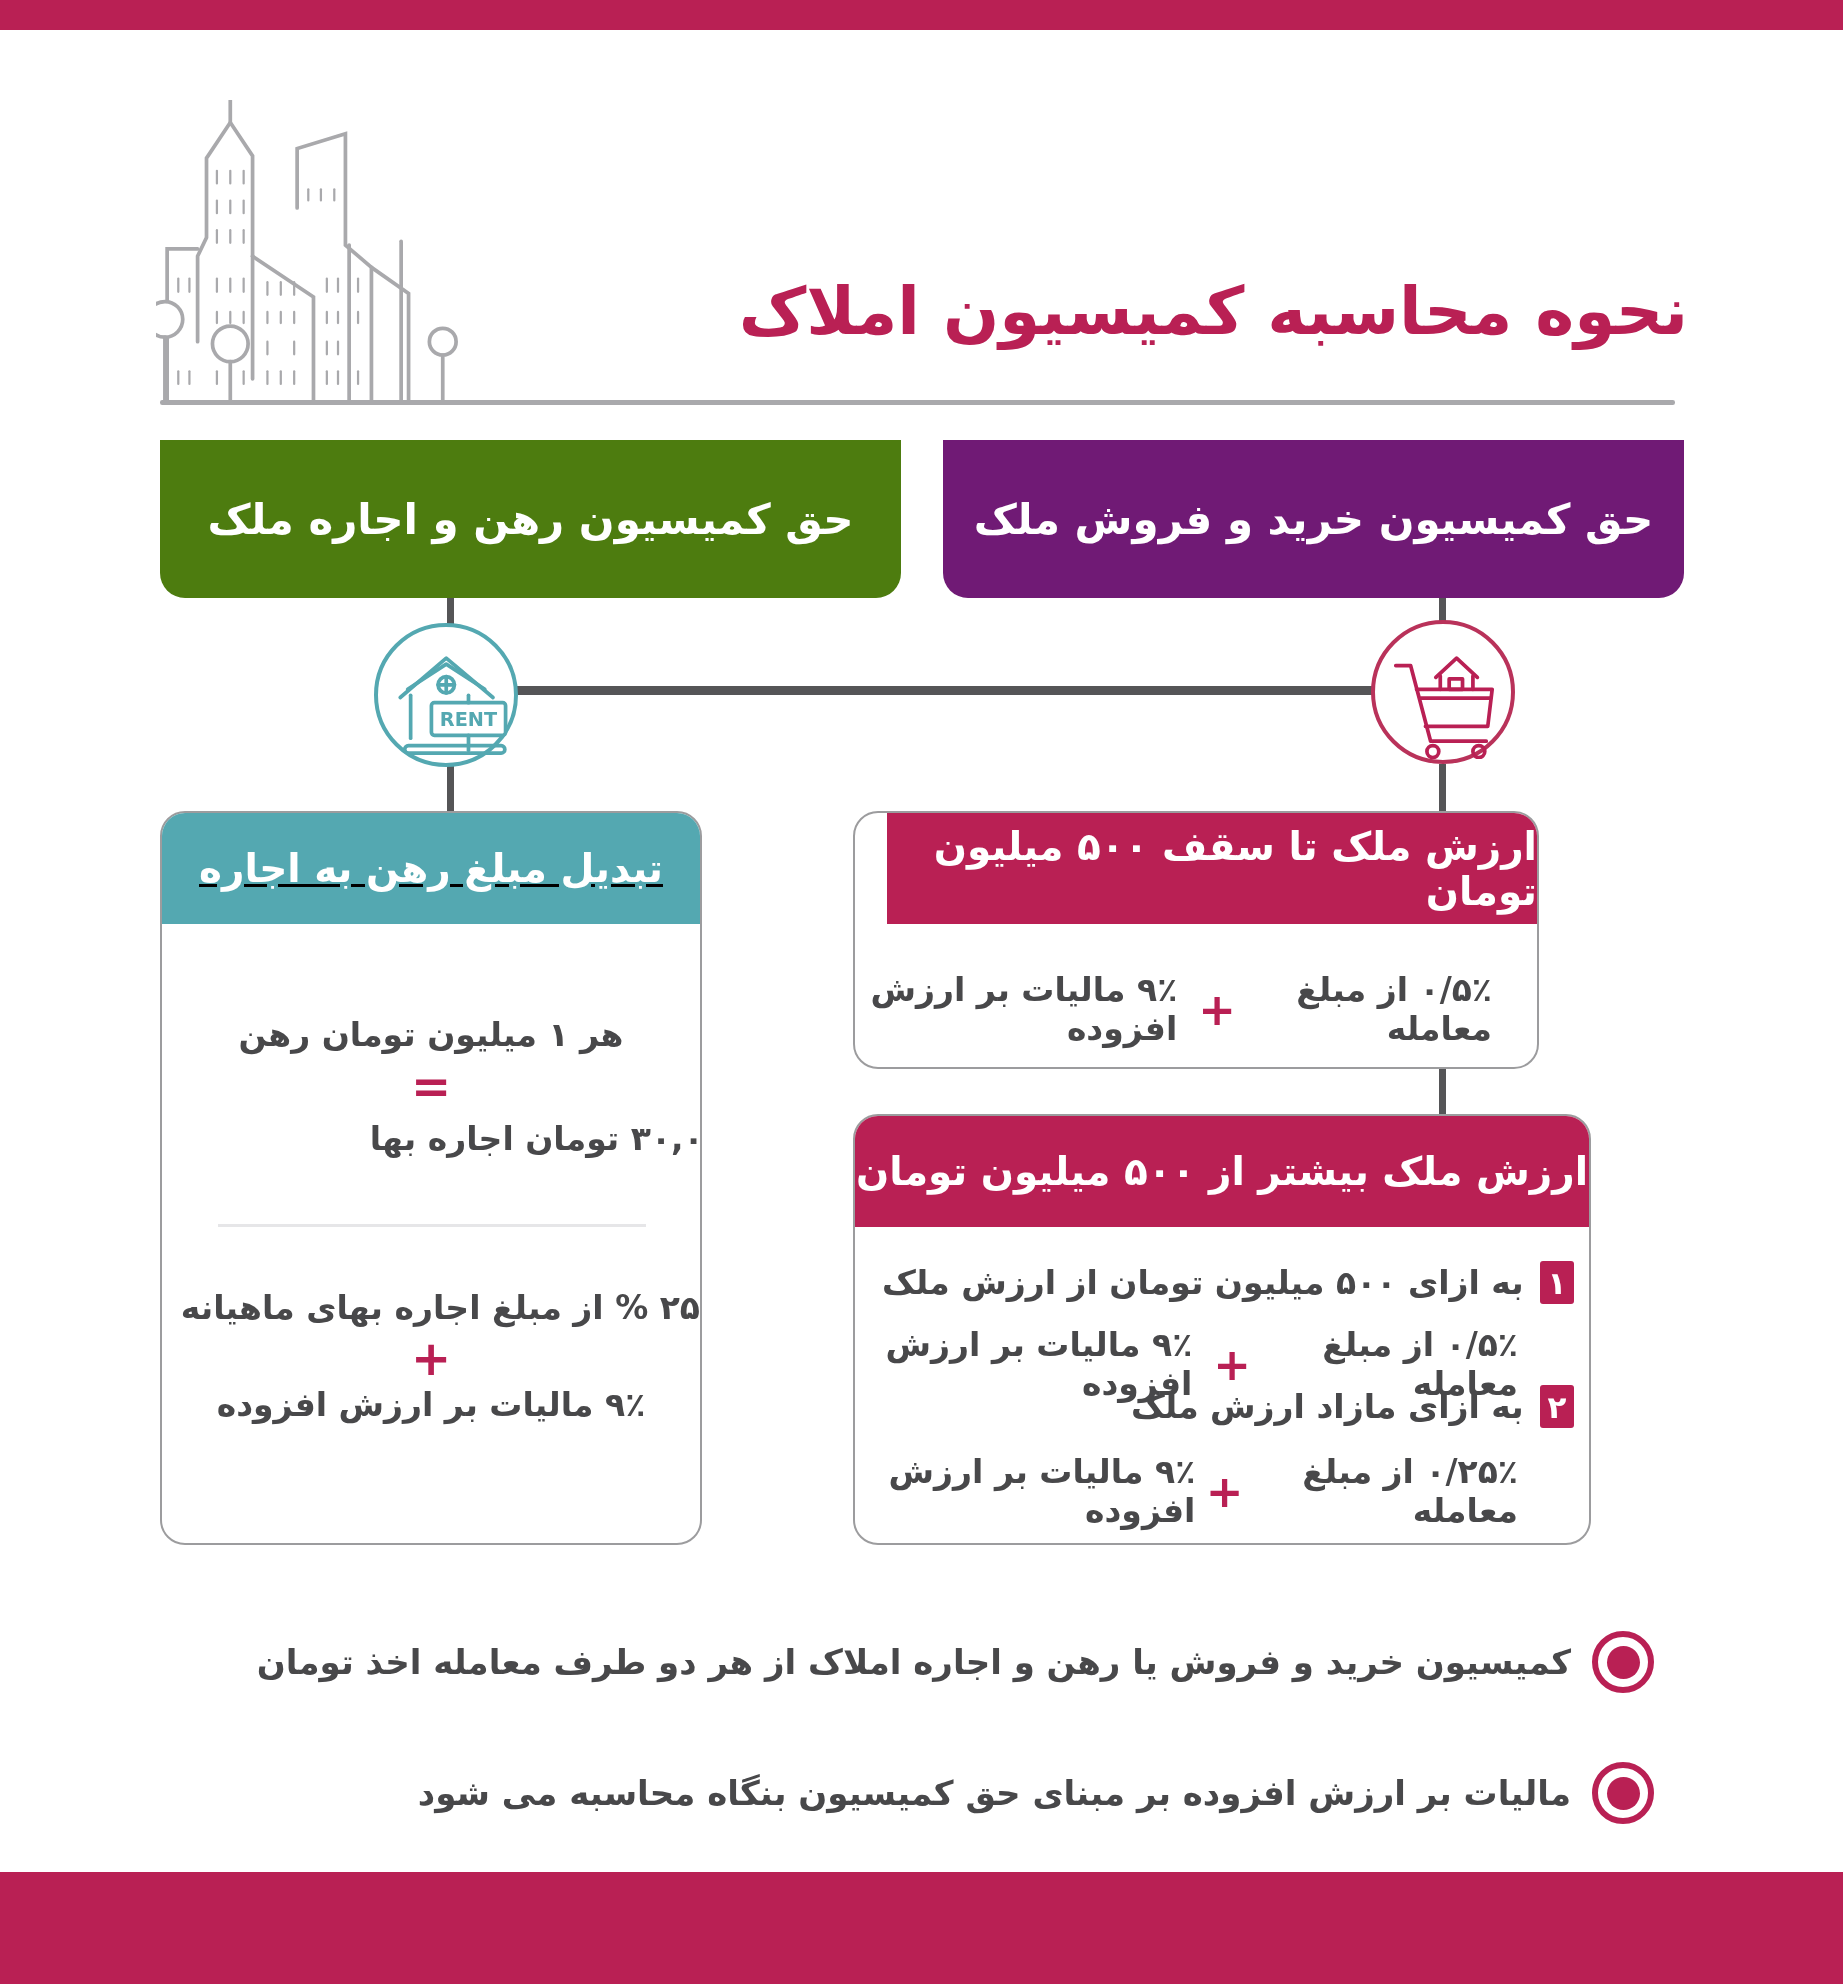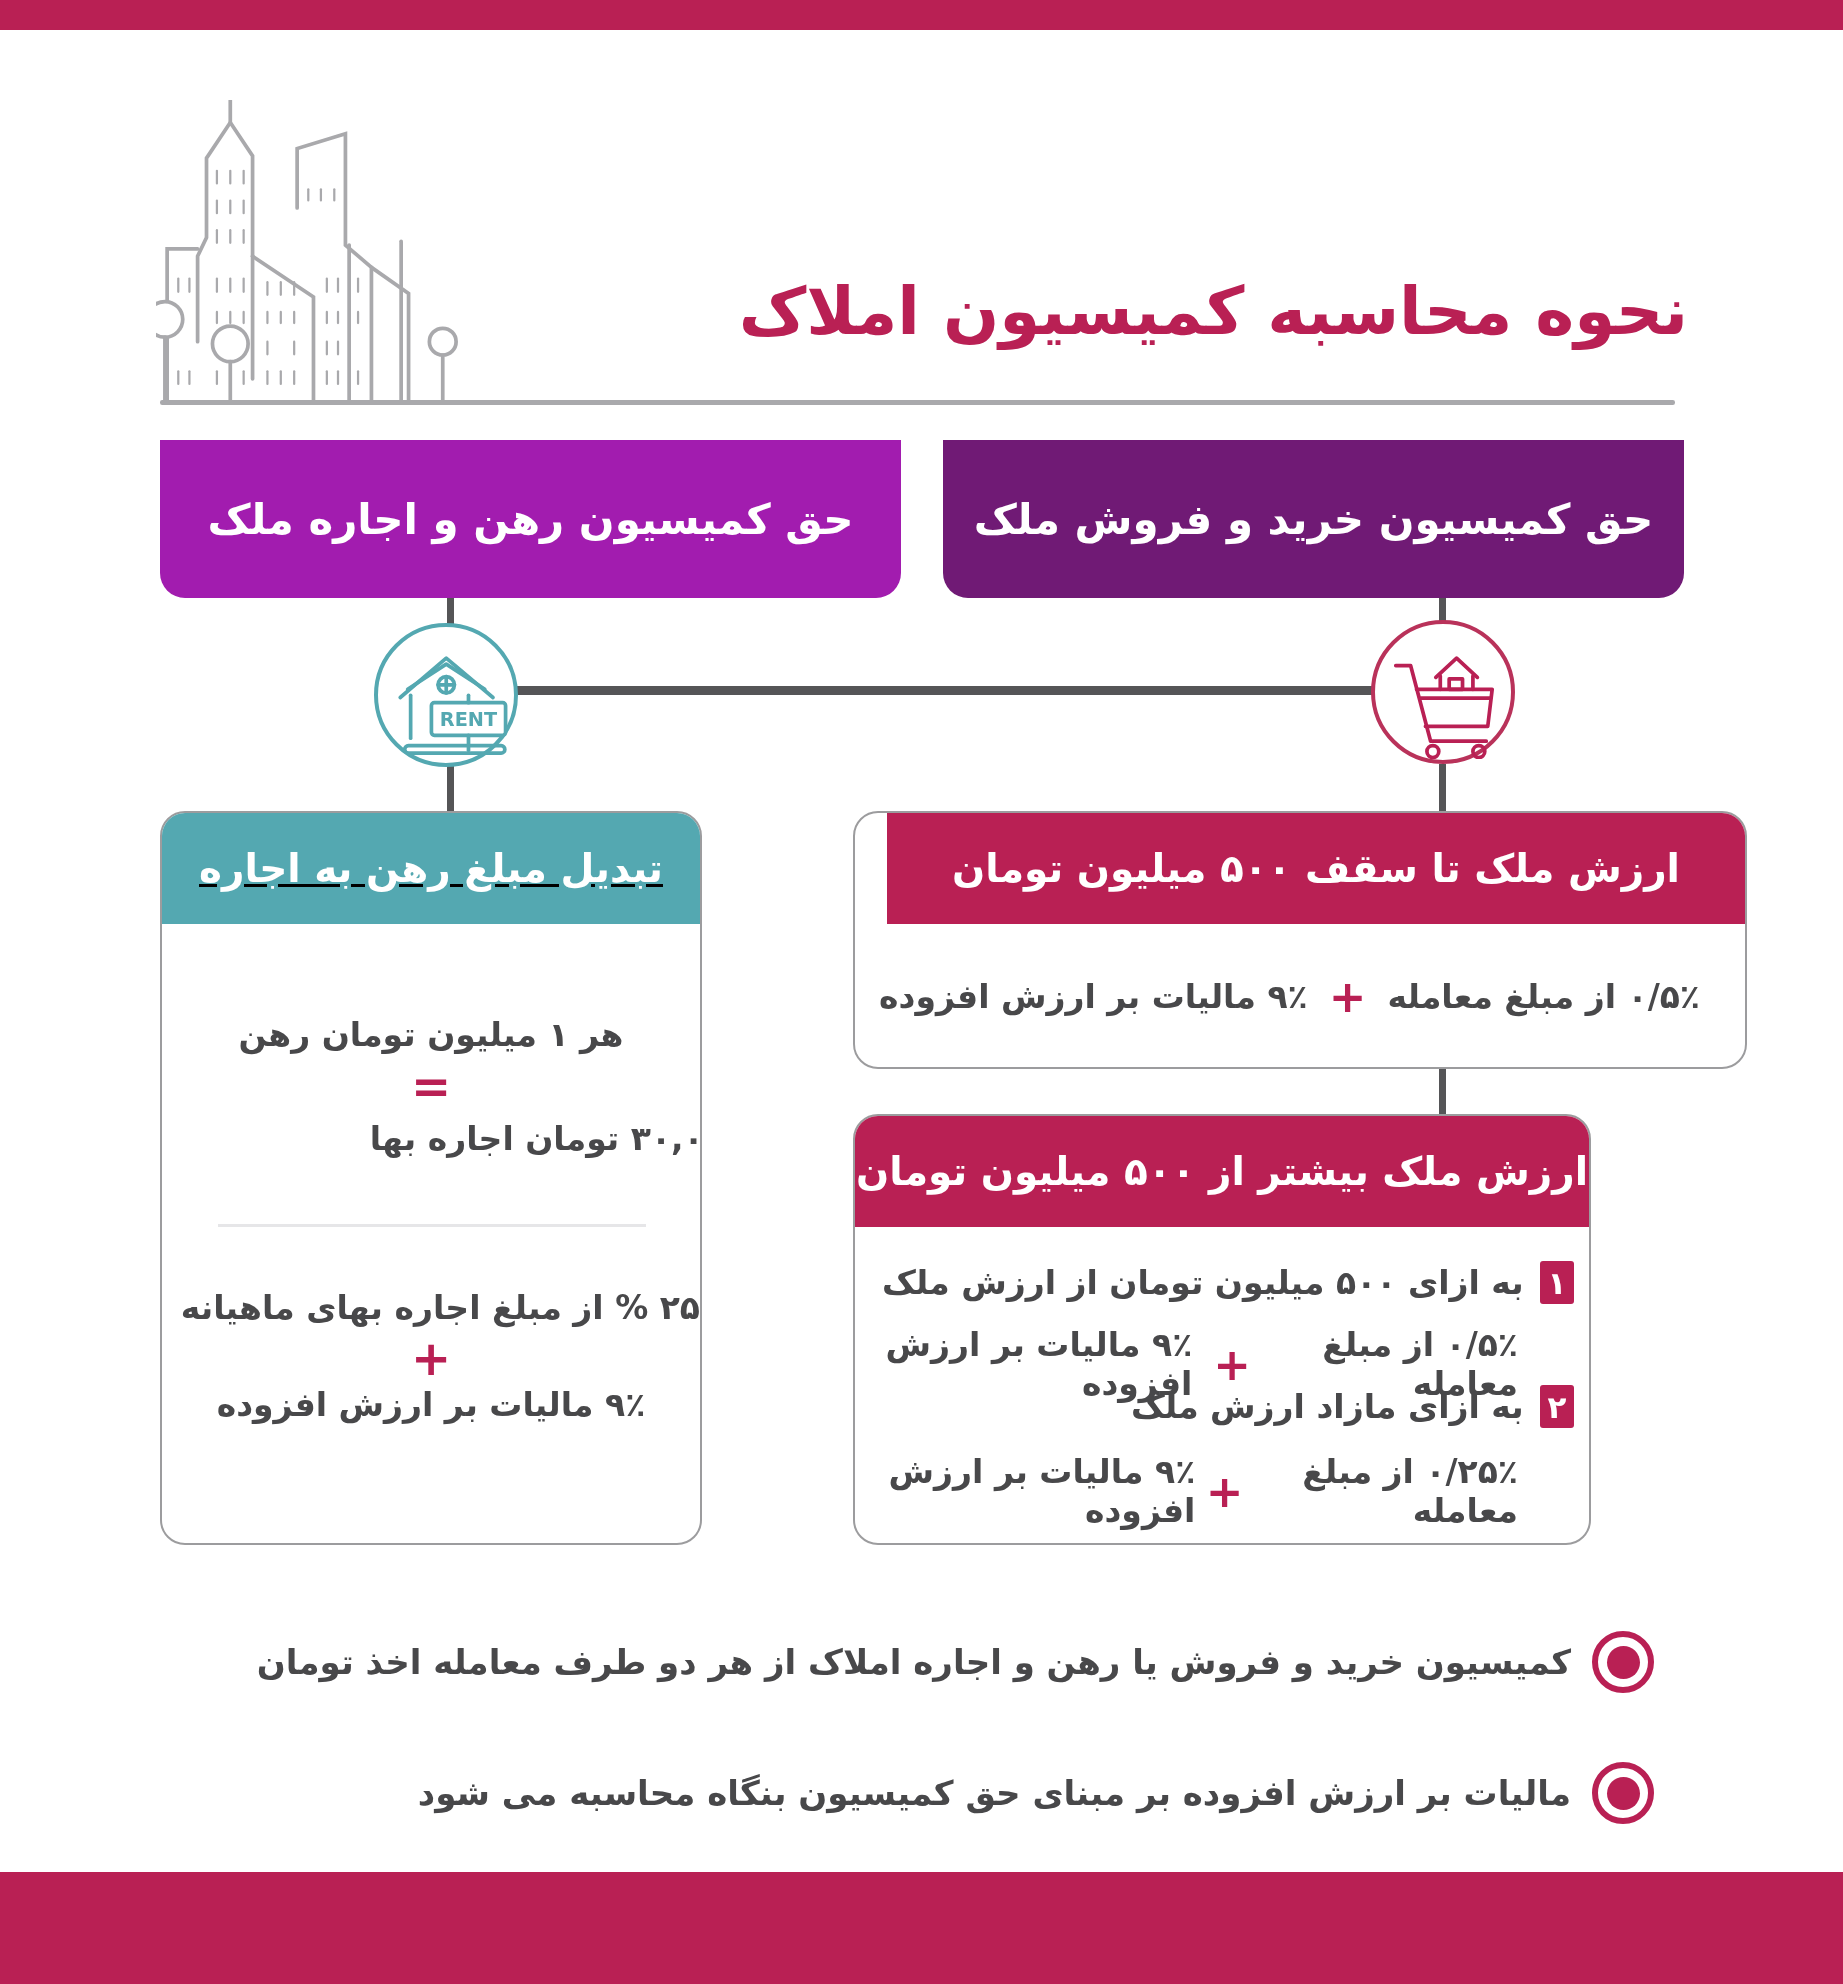--- a/index.html
+++ b/index.html
@@ -4,35 +4,35 @@
 <style>
   html,body{margin:0;padding:0;}
   body{width:1844px;height:1985px;background:#ffffff;position:relative;overflow:hidden;font-family:"DejaVu Sans",sans-serif;direction:ltr;}
   .abs{position:absolute;}
   .band-top{left:0;top:0;width:1844px;height:30px;background:#b92054;}
   .band-bottom{left:0;top:1872px;width:1844px;height:113px;background:#b92054;}
   .city{left:156px;top:100px;width:312px;height:305px;}
   .title{right:156px;top:271px;width:1114px;text-align:right;direction:rtl;font-size:66px;font-weight:bold;color:#b92054;line-height:82px;}
   .title-rule{left:160px;top:400px;width:1515px;height:4.5px;background:#a9a9ac;border-radius:2.2px;}
   .hdr-box{top:440px;height:158px;border-radius:0 0 25px 25px;display:flex;align-items:center;justify-content:center;color:#fff;font-size:42px;font-weight:bold;direction:rtl;}
-  .hdr-rent{left:160px;width:741px;background:#a21caf;}
+  .hdr-rent{left:160px;width:741px;background:#4d7c0f;}
   .hdr-buy{left:943px;width:741px;background:#701a75;}
   .vline{background:#555557;width:7.4px;}
   .hline{background:#555557;height:9px;}
   .icon-circle{width:144px;height:144px;border-radius:50%;background:#fff;box-sizing:border-box;}
   .ic-rent{left:374px;top:623px;border:4.5px solid #54a8b1;}
   .ic-buy{left:1371px;top:620px;border:4.5px solid #b9325a;}
   .card{box-sizing:border-box;border:2.2px solid #9c9c9e;border-radius:25px;background:#fff;overflow:hidden;}
   .card-head{color:#fff;font-weight:bold;font-size:39px;display:flex;align-items:center;justify-content:center;direction:rtl;}
   .teal{background:#54a8b1;}
   .crimson{background:#b92054;}
   .txt{color:#48484a;font-weight:bold;direction:rtl;font-size:33px;}
   .plus{color:#b92054;font-weight:bold;}
   .rent-card{left:160px;top:811px;width:542px;height:734px;text-decoration:underline;}
-  .sale-card1{left:853px;top:811px;width:894px;height:258px;padding-left:32px;}
+  .sale-card1{left:853px;top:811px;width:686px;height:258px;padding-left:32px;}
   .sale-card2{left:853px;top:1114px;width:738px;height:431px;}
   .num-badge{width:34px;height:43px;background:#b92054;color:#fff;border-radius:3px;display:flex;align-items:center;justify-content:center;font-size:31px;font-weight:bold;}
   .bullet{width:62px;height:62px;border-radius:50%;border:6.7px solid #b92054;box-sizing:border-box;display:flex;align-items:center;justify-content:center;background:#fff;}
   .bullet-dot{width:33px;height:33px;border-radius:50%;background:#b92054;}
   .note{color:#48484a;font-weight:bold;font-size:34px;direction:rtl;text-align:right;}
 </style>
 </head>
 <body>
 
 <div class="abs band-top"></div>

